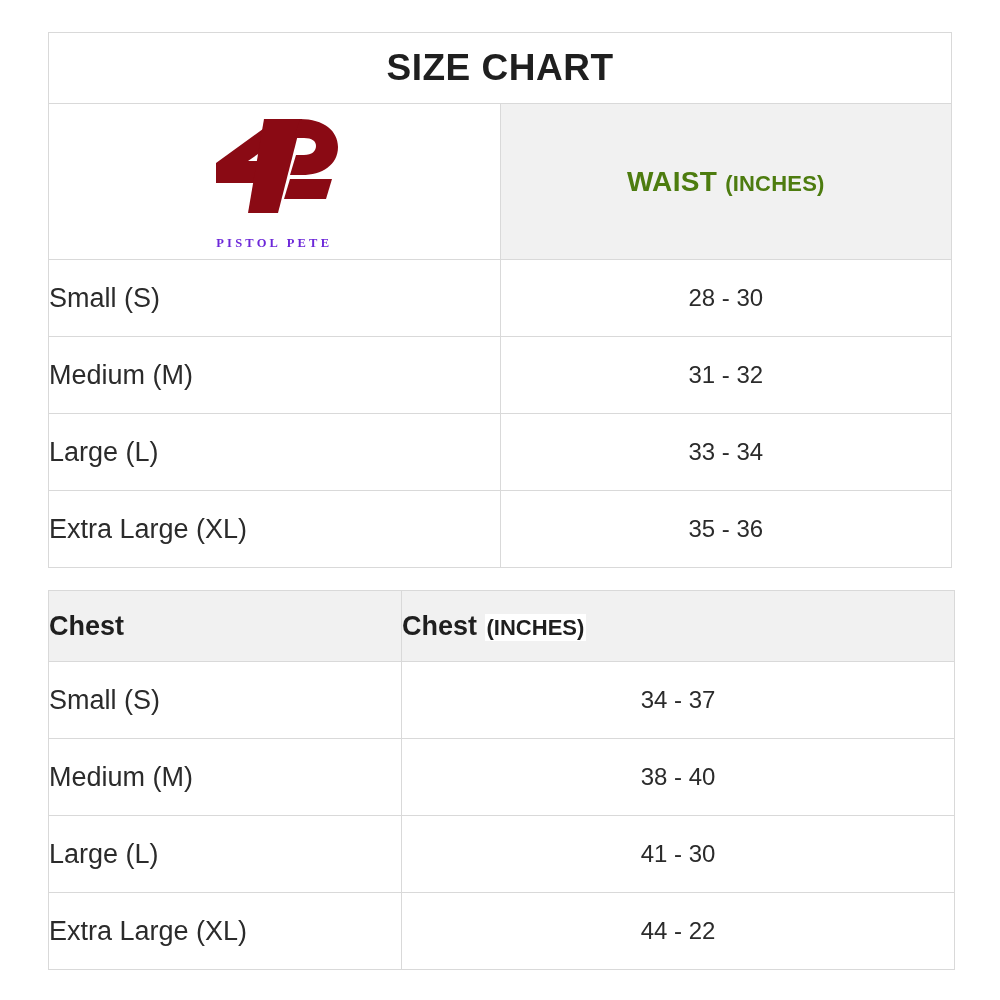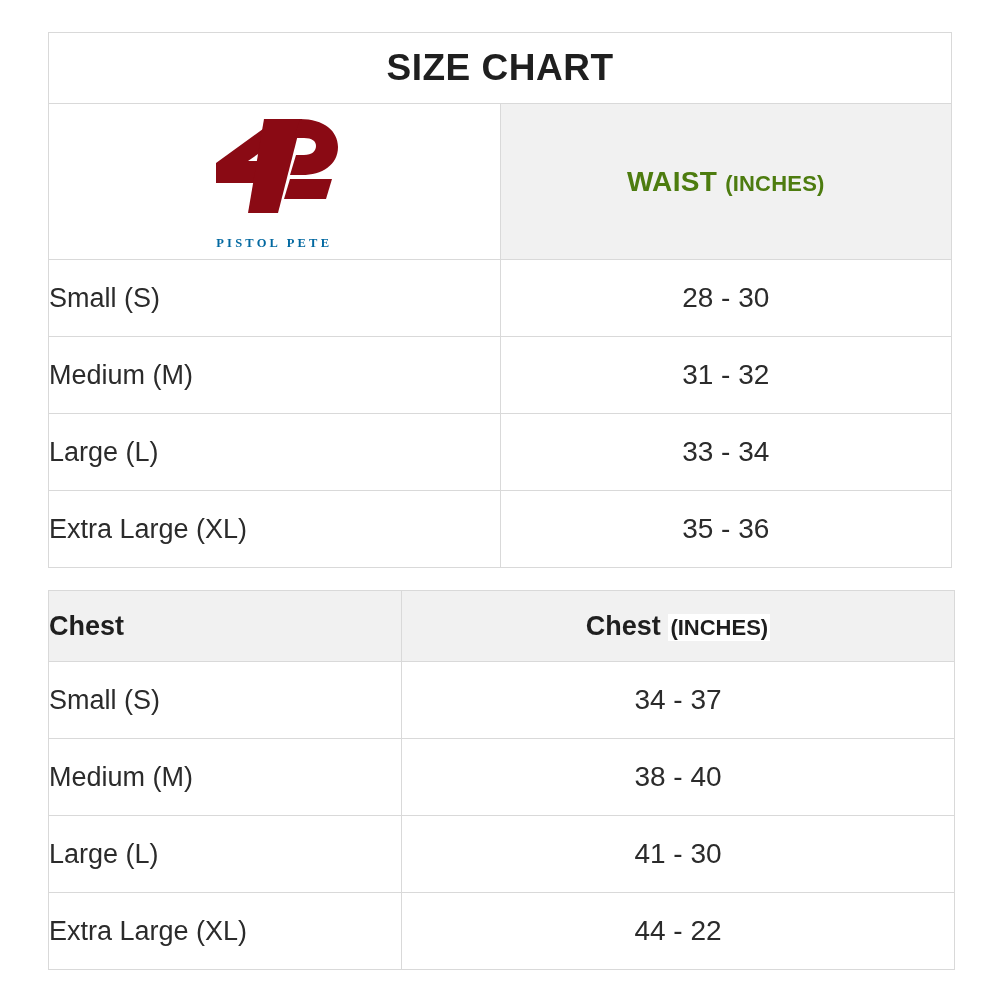--- a/index.html
+++ b/index.html
@@ -67,21 +67,21 @@
   }
   .row-label {
     font-size: 27px;
     color: #2b2b2b;
     padding: 0 0 0 32px;
     height: 76px;
     vertical-align: middle;
     text-align: left;
   }
   .row-value {
-    font-size: 28px;
+    font-size: 24px;
     color: #2b2b2b;
     height: 76px;
     vertical-align: middle;
     text-align: center;
   }
   .second-table {
     margin-top: 22px;
     border-radius: 26px;
   }
   .sub-head-label {
@@ -91,42 +91,42 @@
     color: #1f1f1f;
     padding: 0 0 0 32px;
     height: 70px;
     vertical-align: middle;
     text-align: left;
   }
   .sub-head-value {
     background: #f1f1f1;
     height: 70px;
     vertical-align: middle;
-    text-align: center;
+    text-align: left;
     font-size: 27px;
     font-weight: bold;
     color: #1f1f1f;
   }
   .sub-head-value .unit {
     font-size: 22px;
     font-weight: bold;
     background: #ffffff;
     padding: 1px 2px;
   }
   .logo-wrap {
     display: inline-block;
     text-align: center;
     line-height: 0;
   }
   .logo-sub {
     margin-top: 16px;
     font-size: 12.5px;
     font-weight: bold;
     letter-spacing: 3.2px;
-    color: #0369a1;
+    color: #6d28d9;
     line-height: 1;
     font-family: "Liberation Serif", serif;
   }
 </style>
 </head>
 <body>
 
 <div class="page">
 
   <table class="size-table">

